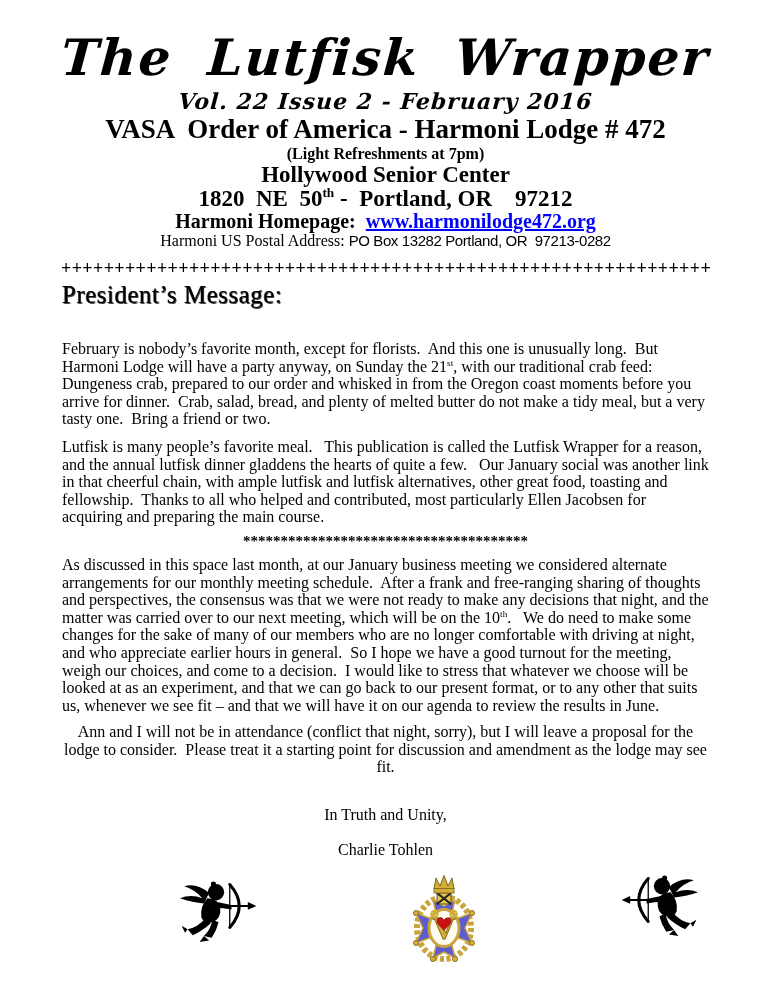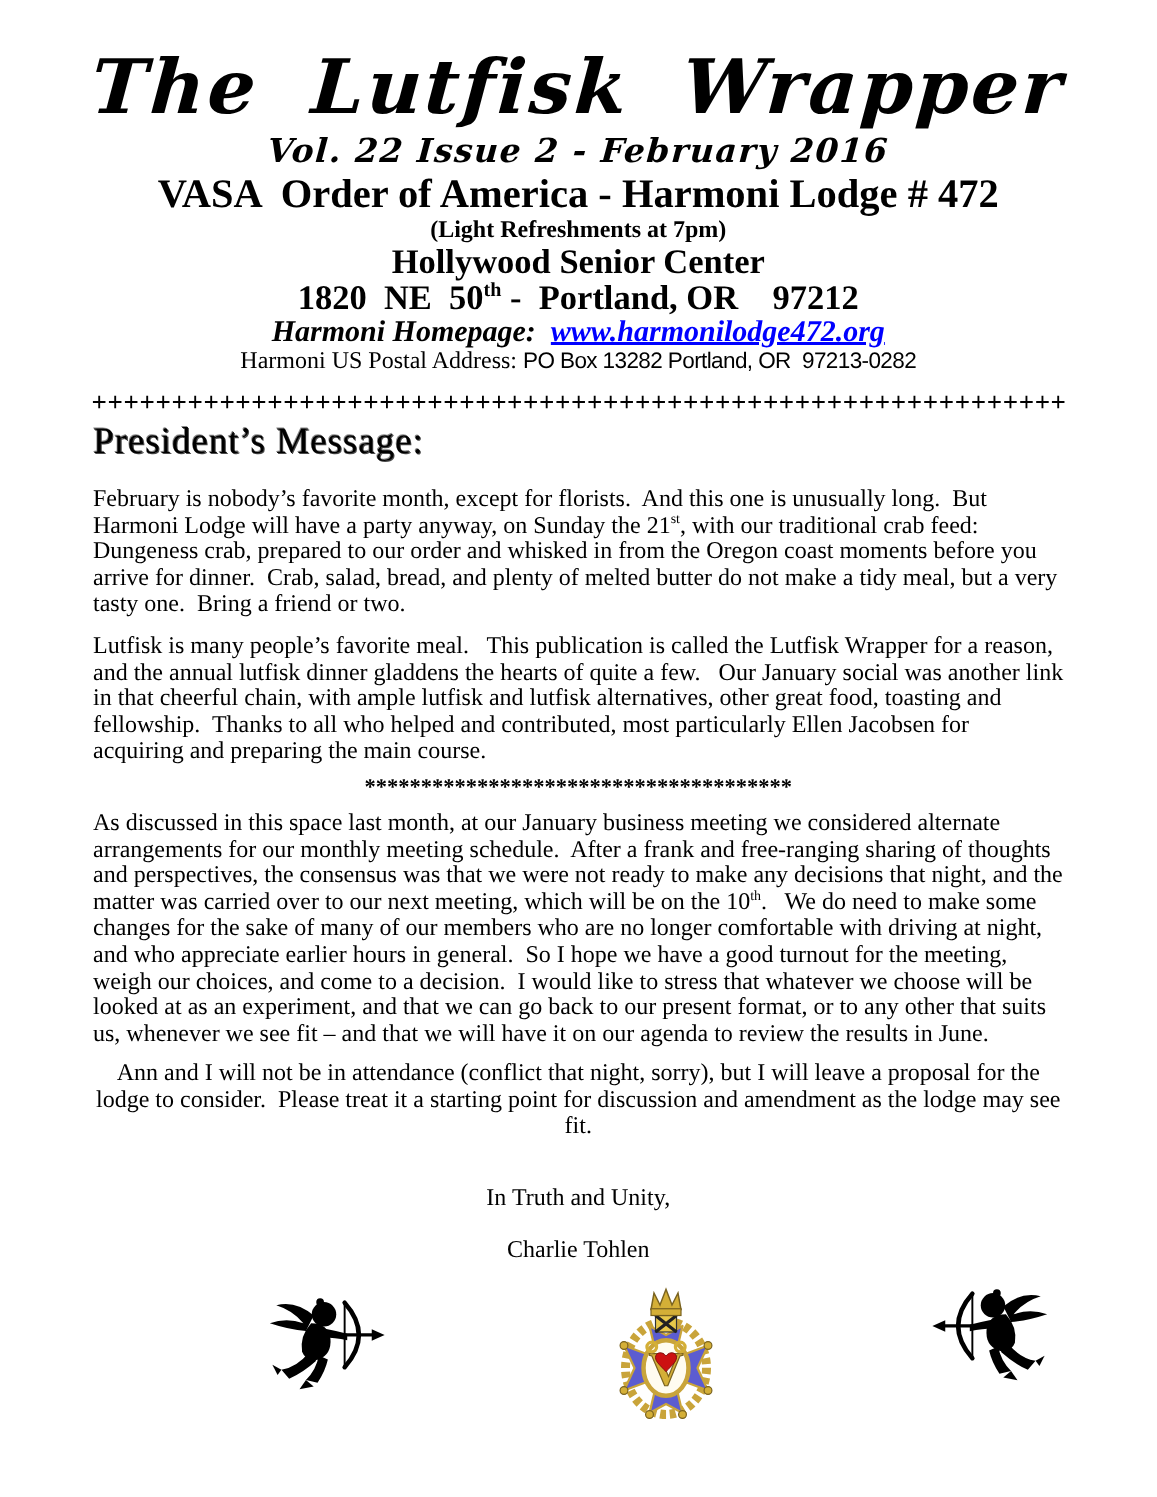--- a/index.html
+++ b/index.html
@@ -26,21 +26,21 @@
     font-family:"DejaVu Serif",serif;
     font-style:italic;font-weight:bold;
     font-size:22px;line-height:26px;letter-spacing:1px;
     transform:skewX(-4deg);
   }
   .org-line{font-weight:bold;font-size:27px;line-height:30px;}
   .meets-line{font-weight:bold;font-size:23px;line-height:25px;}
   .refresh-line{font-weight:bold;font-size:16px;line-height:19px;}
   .venue-line{font-weight:bold;font-size:23px;line-height:24px;}
   .addr-line{font-weight:bold;font-size:23px;line-height:24px;}
-  .homepage-line{font-weight:bold;font-style:italic;font-size:20px;line-height:21px;}
+  .homepage-line{font-weight:bold;font-size:20px;line-height:21px;}
   .homepage-link{color:#0000ff;text-decoration:underline;cursor:pointer;}
   .postal-line{font-size:16px;line-height:18px;}
   .postal-value{font-family:"Liberation Sans",sans-serif;font-size:15px;letter-spacing:-0.4px;}
   sup{font-size:0.58em;vertical-align:super;line-height:0;}
 
   
   .plus-divider{
     margin:8px 61px 0 61px;
     font-weight:bold;font-size:18px;line-height:20px;
     letter-spacing:0.4px;white-space:nowrap;overflow:hidden;
@@ -51,21 +51,21 @@
     color:#000000;
     text-shadow:0.7px 0.7px 0 #4a4a4a, -0.5px -0.5px 0 #8a8a8a;
     letter-spacing:0.5px;
   }
 
   
   .content{margin:0 62px;}
   .body-para{
     margin:0;font-size:16px;line-height:17.6px;
   }
-  .p1{margin-top:15px;}
+  .p1{margin-top:31px;}
   .p2{margin-top:10px;}
   .p3{margin-top:7px;}
   .p4{margin-top:9px;text-align:center;}
   .star-divider{
     margin-top:7px;text-align:center;
     font-weight:bold;font-size:15px;line-height:16px;letter-spacing:0;
   }
   .closing-line{margin-top:30px;text-align:center;font-size:16px;line-height:18px;}
   .signature-line{margin-top:17px;text-align:center;font-size:16px;line-height:18px;}
 

